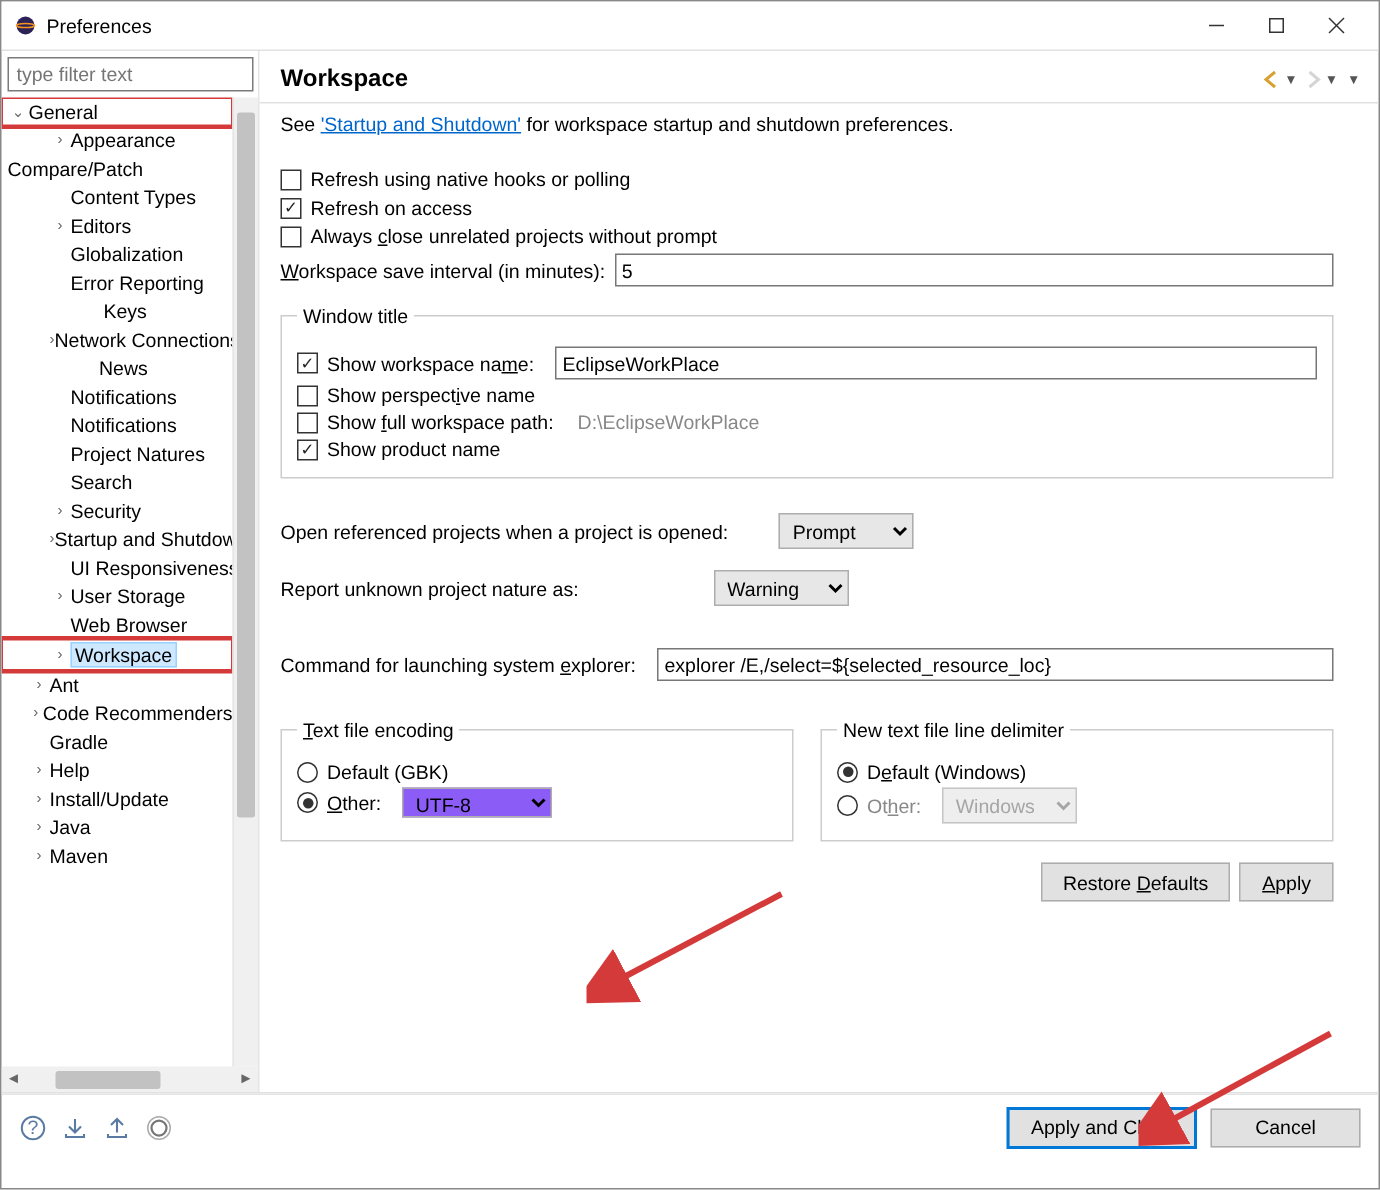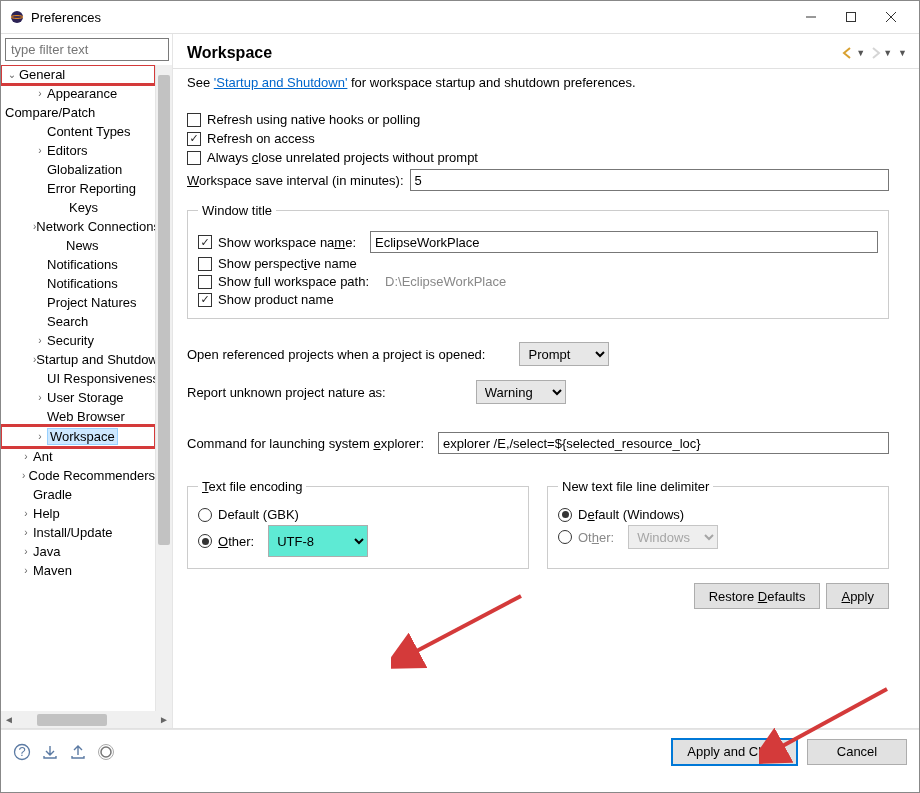--- a/index.html
+++ b/index.html
@@ -31,21 +31,21 @@
 .link{color:#0066cc;text-decoration:underline}
 .row{display:flex;align-items:center;margin:4px 0}
 .chk{width:14px;height:14px;margin-right:6px;border:1px solid #333;display:inline-flex;align-items:center;justify-content:center;font-size:11px;color:#222}
 .chk.checked::after{content:"✓"}
 input.txt{border:1px solid #777;padding:2px 4px;height:22px}
 fieldset{border:1px solid #ccc;margin:12px 0 6px 0;padding:10px 10px 8px 10px}
 legend{padding:0 4px}
 .field-row{display:flex;align-items:center;margin:3px 0}
 .field-row label{margin-right:8px}
 select.combo{border:1px solid #adadad;background:#e7e7e7;padding:2px 4px;height:24px;min-width:90px}
-select.combo2{border:1px solid #adadad;background:#5eead4;padding:2px 4px;height:32px;min-width:100px}
+select.combo2{border:1px solid #adadad;background:#8b5cf6;padding:2px 4px;height:20px;min-width:100px}
 .btn{background:#e1e1e1;border:1px solid #adadad;padding:3px 14px;height:26px;cursor:default}
 .btn.primary{outline:2px solid #0078d7;outline-offset:-1px}
 .radio{width:14px;height:14px;border:1px solid #333;border-radius:50%;margin-right:6px;display:inline-flex;align-items:center;justify-content:center}
 .radio.checked::after{content:"";width:7px;height:7px;background:#333;border-radius:50%}
 .two-col{display:flex;gap:18px}
 .two-col fieldset{flex:1}
 .btnrow{display:flex;justify-content:flex-end;gap:6px;margin-top:8px}
 .footer{height:44px;border-top:1px solid #e5e5e5;display:flex;align-items:center;padding:0 12px;gap:10px}
 .footer .spacer{flex:1}
 .footicon{width:18px;height:18px;color:#5b7aa3}

